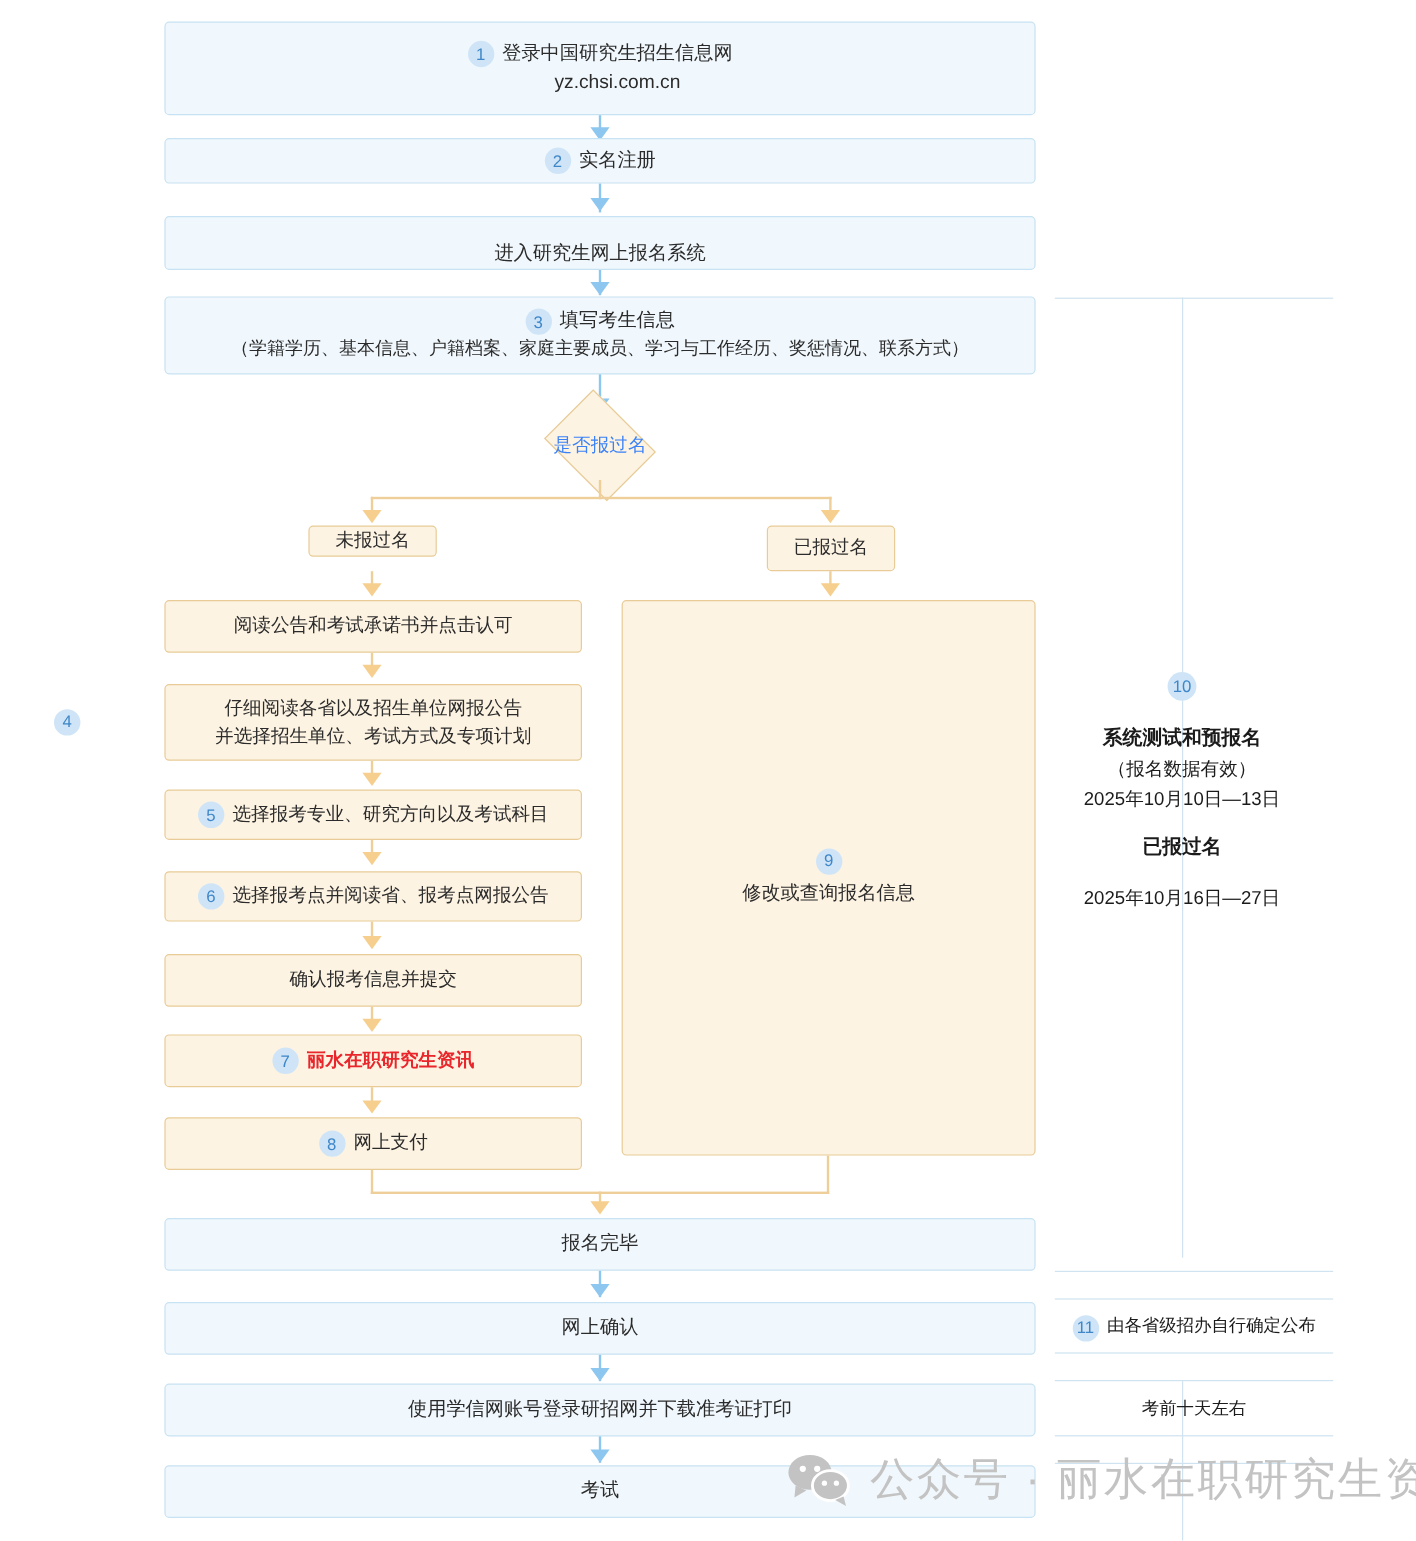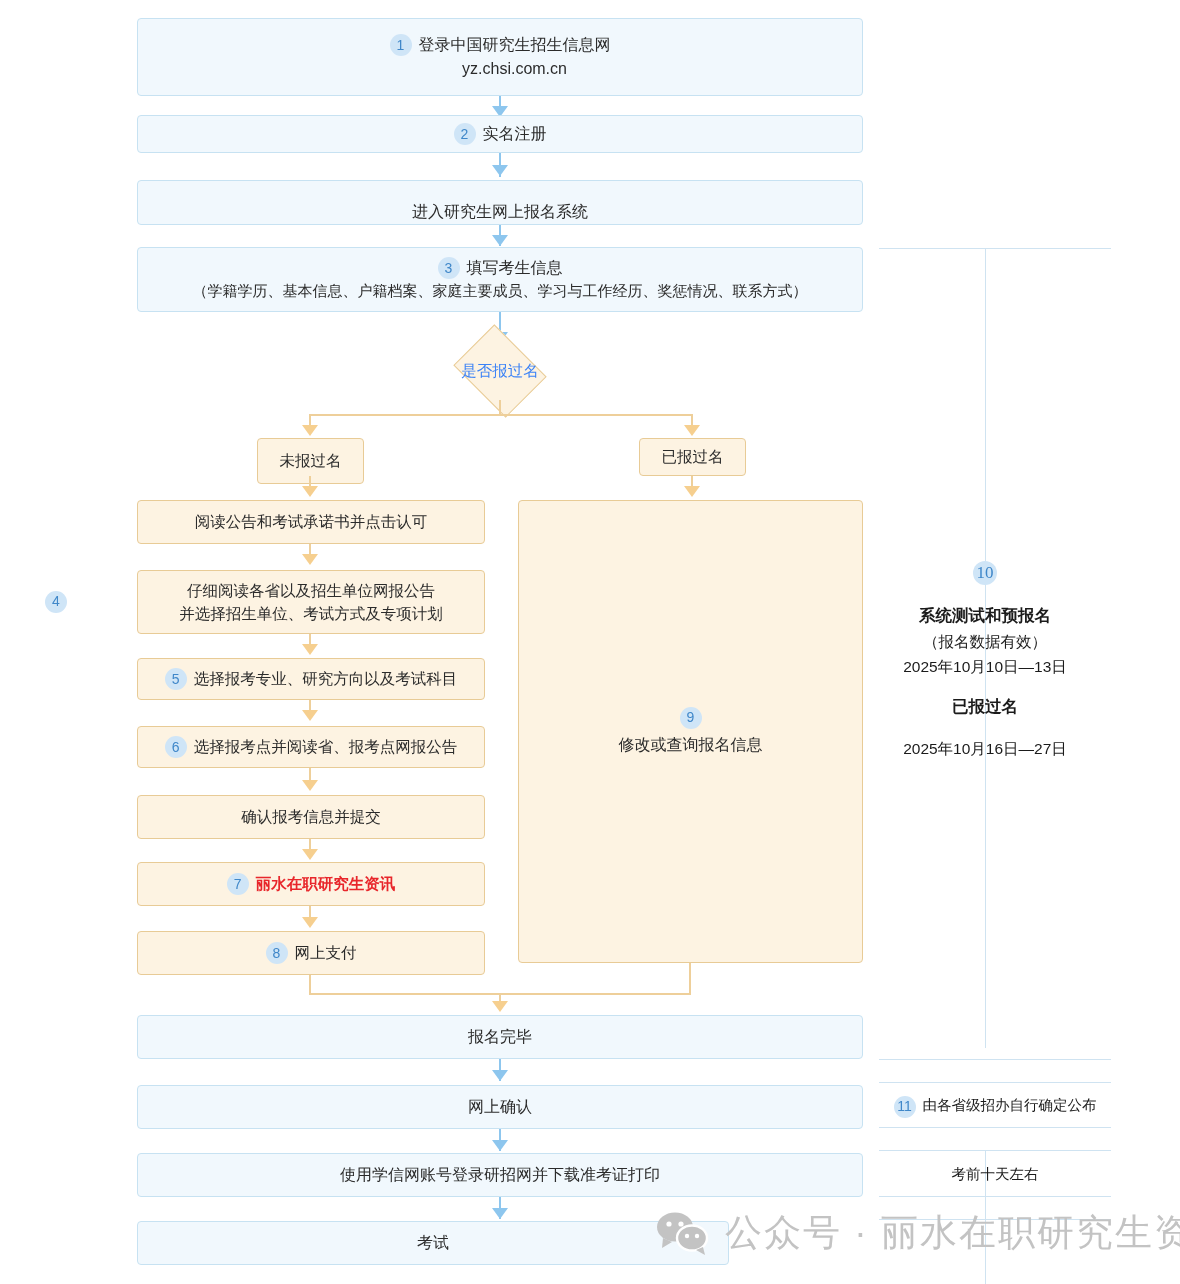--- a/index.html
+++ b/index.html
@@ -52,21 +52,21 @@
     justify-content:center;
     width:22px;height:22px;
     border-radius:50%;
     background:#cfe5f7;
     color:#3f87c9;
     font-size:14px;
     margin-right:7px;
     flex:0 0 auto;
   }
   .badge.solo{margin-right:0;}
-  .badge.wide{width:24px;height:24px;font-size:17px;font-family:Liberation Serif, serif;}
+  .badge.wide{width:24px;height:24px;font-size:14px;}
 
   .redtxt{color:#e8262b;font-weight:bold;}
 
   
   .diamond{
     position:absolute;
     box-sizing:border-box;
   }
   .diamond .shape{
     position:absolute;inset:0;
@@ -160,21 +160,21 @@
     <div class="lbl">是否报过名</div>
   </div>
 
   <div class="vline amber" style="left:499px;top:400px;height:16px;"></div>
   <div class="hline amber" style="left:309px;top:414px;width:384px;"></div>
   <div class="vline amber" style="left:309px;top:414px;height:17px;"></div>
   <div class="arrow amber" style="left:302px;top:425px;"></div>
   <div class="vline amber" style="left:691px;top:414px;height:17px;"></div>
   <div class="arrow amber" style="left:684px;top:425px;"></div>
 
-  <div class="node amber" style="left:257px;top:438px;width:107px;height:46px;">
+  <div class="node amber" style="left:257px;top:438px;width:107px;height:26px;">
     <div class="line t15">未报过名</div>
   </div>
   <div class="node amber" style="left:639px;top:438px;width:107px;height:38px;">
     <div class="line t15">已报过名</div>
   </div>
 
   <div class="vline amber" style="left:309px;top:476px;height:16px;"></div>
   <div class="arrow amber" style="left:302px;top:486px;"></div>
   <div class="vline amber" style="left:691px;top:476px;height:16px;"></div>
   <div class="arrow amber" style="left:684px;top:486px;"></div>
@@ -259,21 +259,21 @@
   </div>
   <div class="vline blue" style="left:499px;top:1129px;height:22px;"></div>
   <div class="arrow blue" style="left:492px;top:1140px;"></div>
 
   <div class="node blue" style="left:137px;top:1153px;width:726px;height:44px;">
     <div class="line t16">使用学信网账号登录研招网并下载准考证打印</div>
   </div>
   <div class="vline blue" style="left:499px;top:1197px;height:22px;"></div>
   <div class="arrow blue" style="left:492px;top:1208px;"></div>
 
-  <div class="node blue" style="left:137px;top:1221px;width:592px;height:44px;">
+  <div class="node blue" style="left:137px;top:1221px;width:726px;height:44px;">
     <div class="line t16">考试</div>
   </div>
 
   <div class="sb-hline" style="left:879px;top:248px;width:232px;"></div>
   <div class="sb-vline" style="left:985px;top:248px;height:800px;"></div>
   <div class="sb-hline" style="left:879px;top:1059px;width:232px;"></div>
   <div class="sb-hline" style="left:879px;top:1082px;width:232px;"></div>
   <div class="sb-hline" style="left:879px;top:1127px;width:232px;"></div>
   <div class="sb-hline" style="left:879px;top:1150px;width:232px;"></div>
   <div class="sb-hline" style="left:879px;top:1196px;width:232px;"></div>

